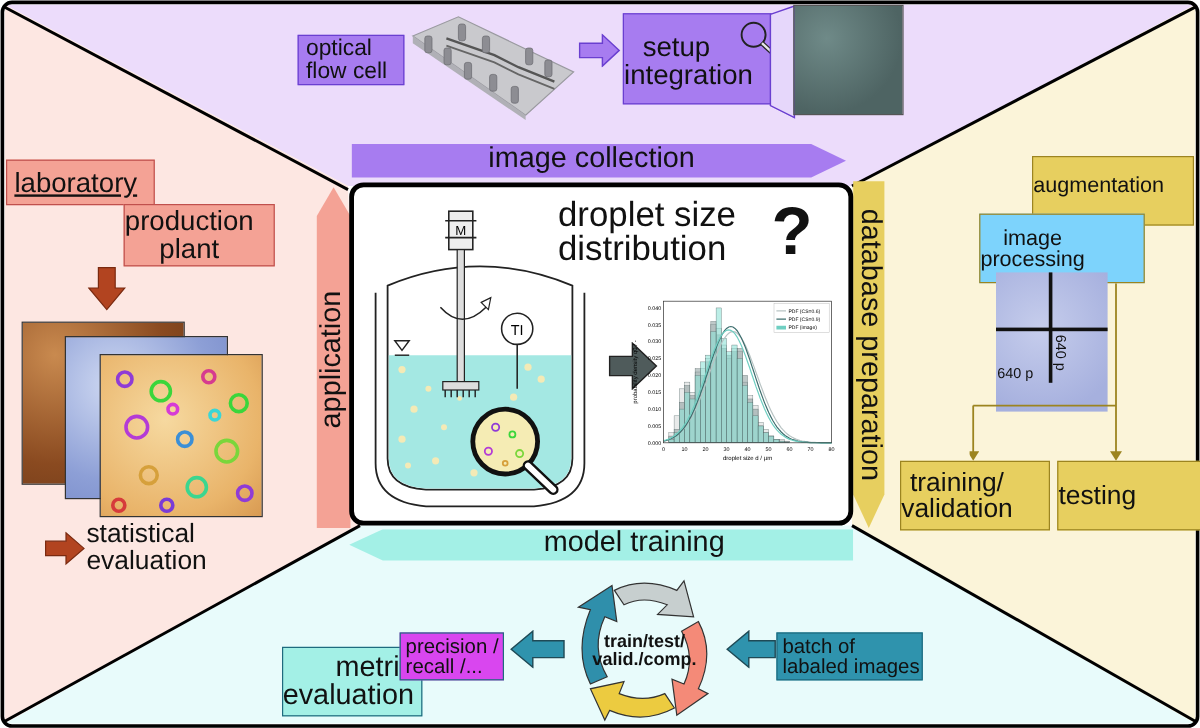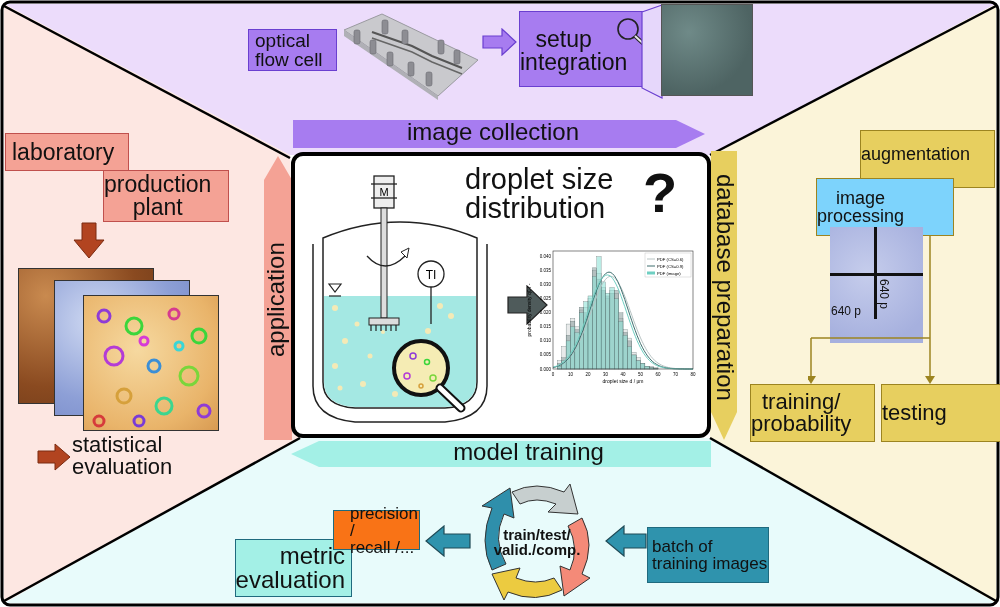--- a/index.html
+++ b/index.html
@@ -71,21 +71,21 @@
   <svg class="abs" style="left:640px;top:4px" width="25" height="96">
     <polygon points="2,8 22,1 22,94 2,84" fill="#e6d7fb" stroke="#6a3fd0" stroke-width="1.2"></polygon>
   </svg>
   <div class="abs" style="left:661px;top:4px;width:92px;height:92px;background:radial-gradient(circle at 30% 30%,#6f8a88,#4e6463 70%);border:1px solid #555;box-sizing:border-box;"></div>
 
   <svg class="abs" style="left:293px;top:120px" width="420" height="30">
     <polygon id="ic-arrow" points="0,0 383,0 412,14 383,28 0,28" fill="#a77cf0"></polygon>
   </svg>
   <div class="txt" style="left:293px;top:120px;width:400px;text-align:center;font-size:24px;">image collection</div>
 
-  <div class="box" id="lab-box" style="left: 5px; top: 133px; width: 124px; height: 38px; font-size: 23px; justify-content: flex-start; padding-left: 6px; background: rgb(244, 162, 149); border-color: rgb(192, 80, 77);">
+  <div class="box" id="lab-box" style="left: 5px; top: 133px; width: 124px; height: 38px; font-size: 23px; justify-content: flex-start; padding-left: 6px; background: rgb(244, 162, 149); border-color: rgb(192, 80, 77); text-decoration: underline;">
     <span>laboratory</span>
   </div>
   <div class="box" id="prod-box" style="left: 69px; top: 170px; width: 126px; height: 52px; font-size: 23px; background: rgb(244, 162, 149); border-color: rgb(192, 80, 77); margin-left: 34px;">
     <div>
       <div>production</div>
       <div>plant</div>
     </div>
   </div>
   <svg class="abs" style="left:73px;top:222px" width="32" height="38">
     <polygon class="brown" points="9,1 23,1 23,18 31,18 16,36 1,18 9,18" stroke="#7a2a10" stroke-width="1" fill="#b24420"></polygon>
@@ -155,21 +155,21 @@
       <line x1="3" y1="102" x2="122" y2="102"></line>
       <line x1="3" y1="102" x2="3" y2="142"></line>
     </g>
     <polygon points="-2,140 8,140 3,148" fill="#9c8420"></polygon>
     <polygon points="117,140 127,140 122,148" fill="#9c8420"></polygon>
   </svg>
 
   <div class="box gold" style="left: 750px; top: 384px; width: 125px; height: 58px; font-size: 22px; background: rgb(231, 207, 95); border-color: rgb(156, 132, 32);">
     <div>
       <div>training/</div>
-      <div>probability</div>
+      <div>validation</div>
     </div>
   </div>
   <div class="box gold" style="left: 881px; top: 384px; width: 125px; height: 58px; font-size: 22px; background: rgb(231, 207, 95); border-color: rgb(156, 132, 32);">
     <span>testing</span>
   </div>
 
   <div class="abs" style="left:291px;top:152px;width:420px;height:286px;background:#fff;border:4px solid #000;border-radius:12px;box-sizing:border-box;"></div>
 
   <svg class="abs" style="left:295px;top:156px" width="210" height="280">
 
@@ -353,36 +353,36 @@
     <path id="cy-teal" d="M22,92 Q8,64 22,30 L12,28 L40,10 L44,40 L34,36 Q22,62 36,86 Z" stroke="#333" stroke-width="1" fill="#2f8fab"></path>
   </svg>
   <div class="txt" style="left:488px;top:527px;width:98px;text-align:center;font-size:15px;font-weight:bold;">
     <div>train/test/</div>
     <div>valid./comp.</div>
   </div>
 
   <svg class="abs" style="left:605px;top:525px" width="42" height="32">
     <polygon class="teal" points="41,9 19,9 19,1 1,16 19,31 19,23 41,23" stroke="#1f4a56" stroke-width="1.2" fill="#2f93ad"></polygon>
   </svg>
-  <div class="box teal" style="left: 647px; top: 527px; width: 122px; height: 56px; font-size: 17px; justify-content: flex-start; text-align: left; padding-left: 4px; background: rgb(47, 147, 173); border-color: rgb(31, 106, 126);">
+  <div class="box teal" style="left: 647px; top: 527px; width: 122px; height: 40px; font-size: 17px; justify-content: flex-start; text-align: left; padding-left: 4px; background: rgb(47, 147, 173); border-color: rgb(31, 106, 126);">
     <div>
       <div>batch of</div>
-      <div>training images</div>
+      <div>labaled images</div>
     </div>
   </div>
 
   <svg class="abs" style="left:425px;top:525px" width="46" height="32">
     <polygon class="teal" points="45,9 19,9 19,1 1,16 19,31 19,23 45,23" stroke="#1f4a56" stroke-width="1.2" fill="#2f93ad"></polygon>
   </svg>
   <div class="box aqua" style="left: 235px; top: 539px; width: 117px; height: 58px; font-size: 24px; justify-content: flex-end; padding-right: 6px; text-align: right; background: rgb(163, 240, 230); border-color: rgb(31, 106, 126);">
     <div>
       <div style="padding-right:0">metric</div>
       <div>evaluation</div>
     </div>
   </div>
-  <div class="box teal" style="left: 333px; top: 510px; width: 87px; height: 40px; font-size: 17px; justify-content: flex-start; text-align: left; padding-left: 16px; background: #f97316; border-color: rgb(31, 106, 126);">
+  <div class="box teal" style="left: 333px; top: 527px; width: 87px; height: 40px; font-size: 17px; justify-content: flex-start; text-align: left; padding-left: 4px; background: #d946ef; border-color: rgb(31, 106, 126);">
     <div>
       <div>precision /</div>
       <div>recall /...</div>
     </div>
   </div>
 
 </div>
 
 </body></html>

